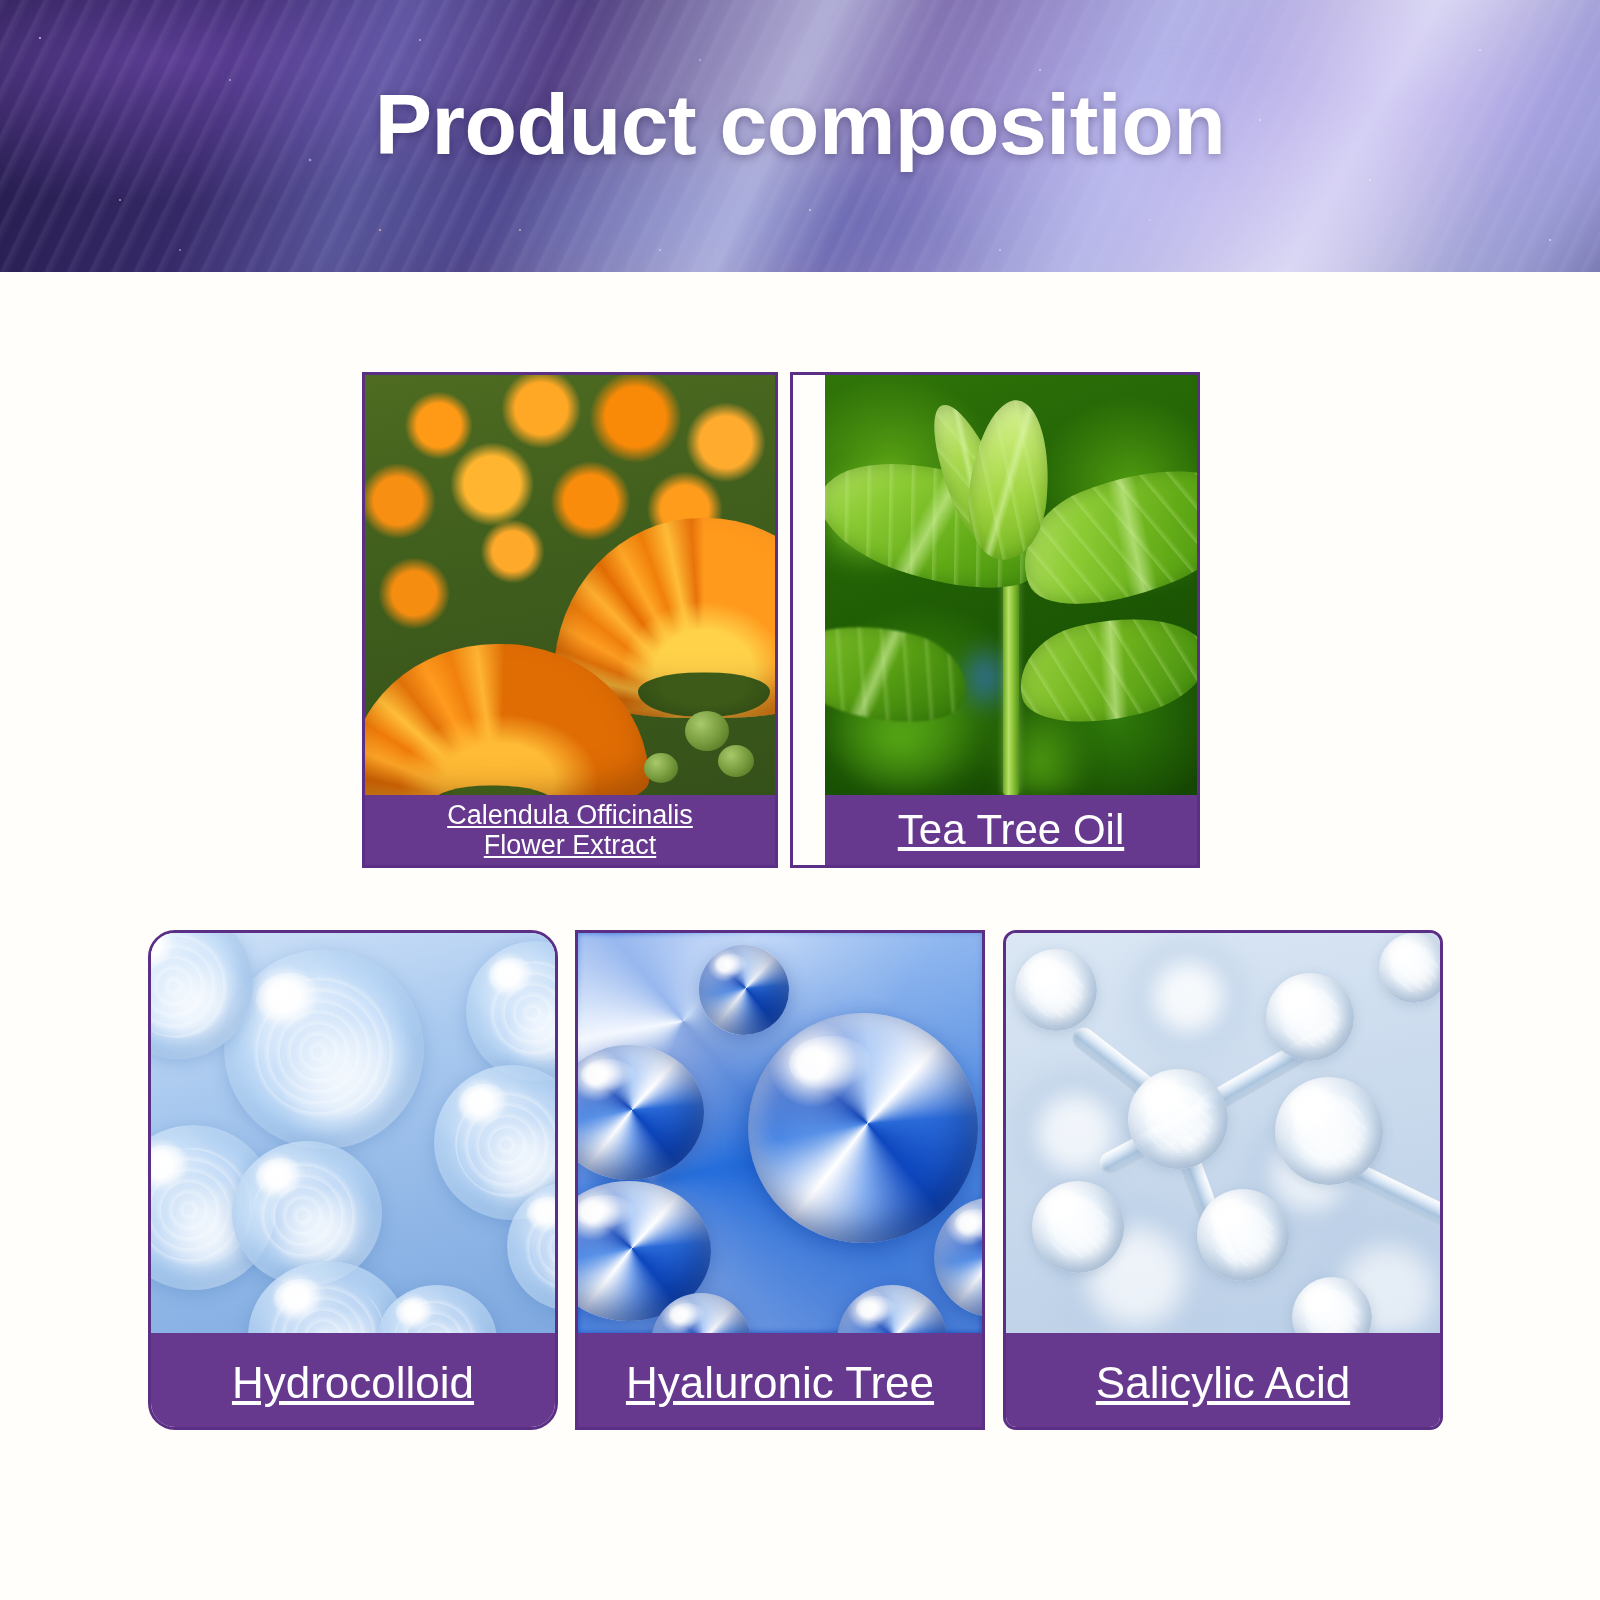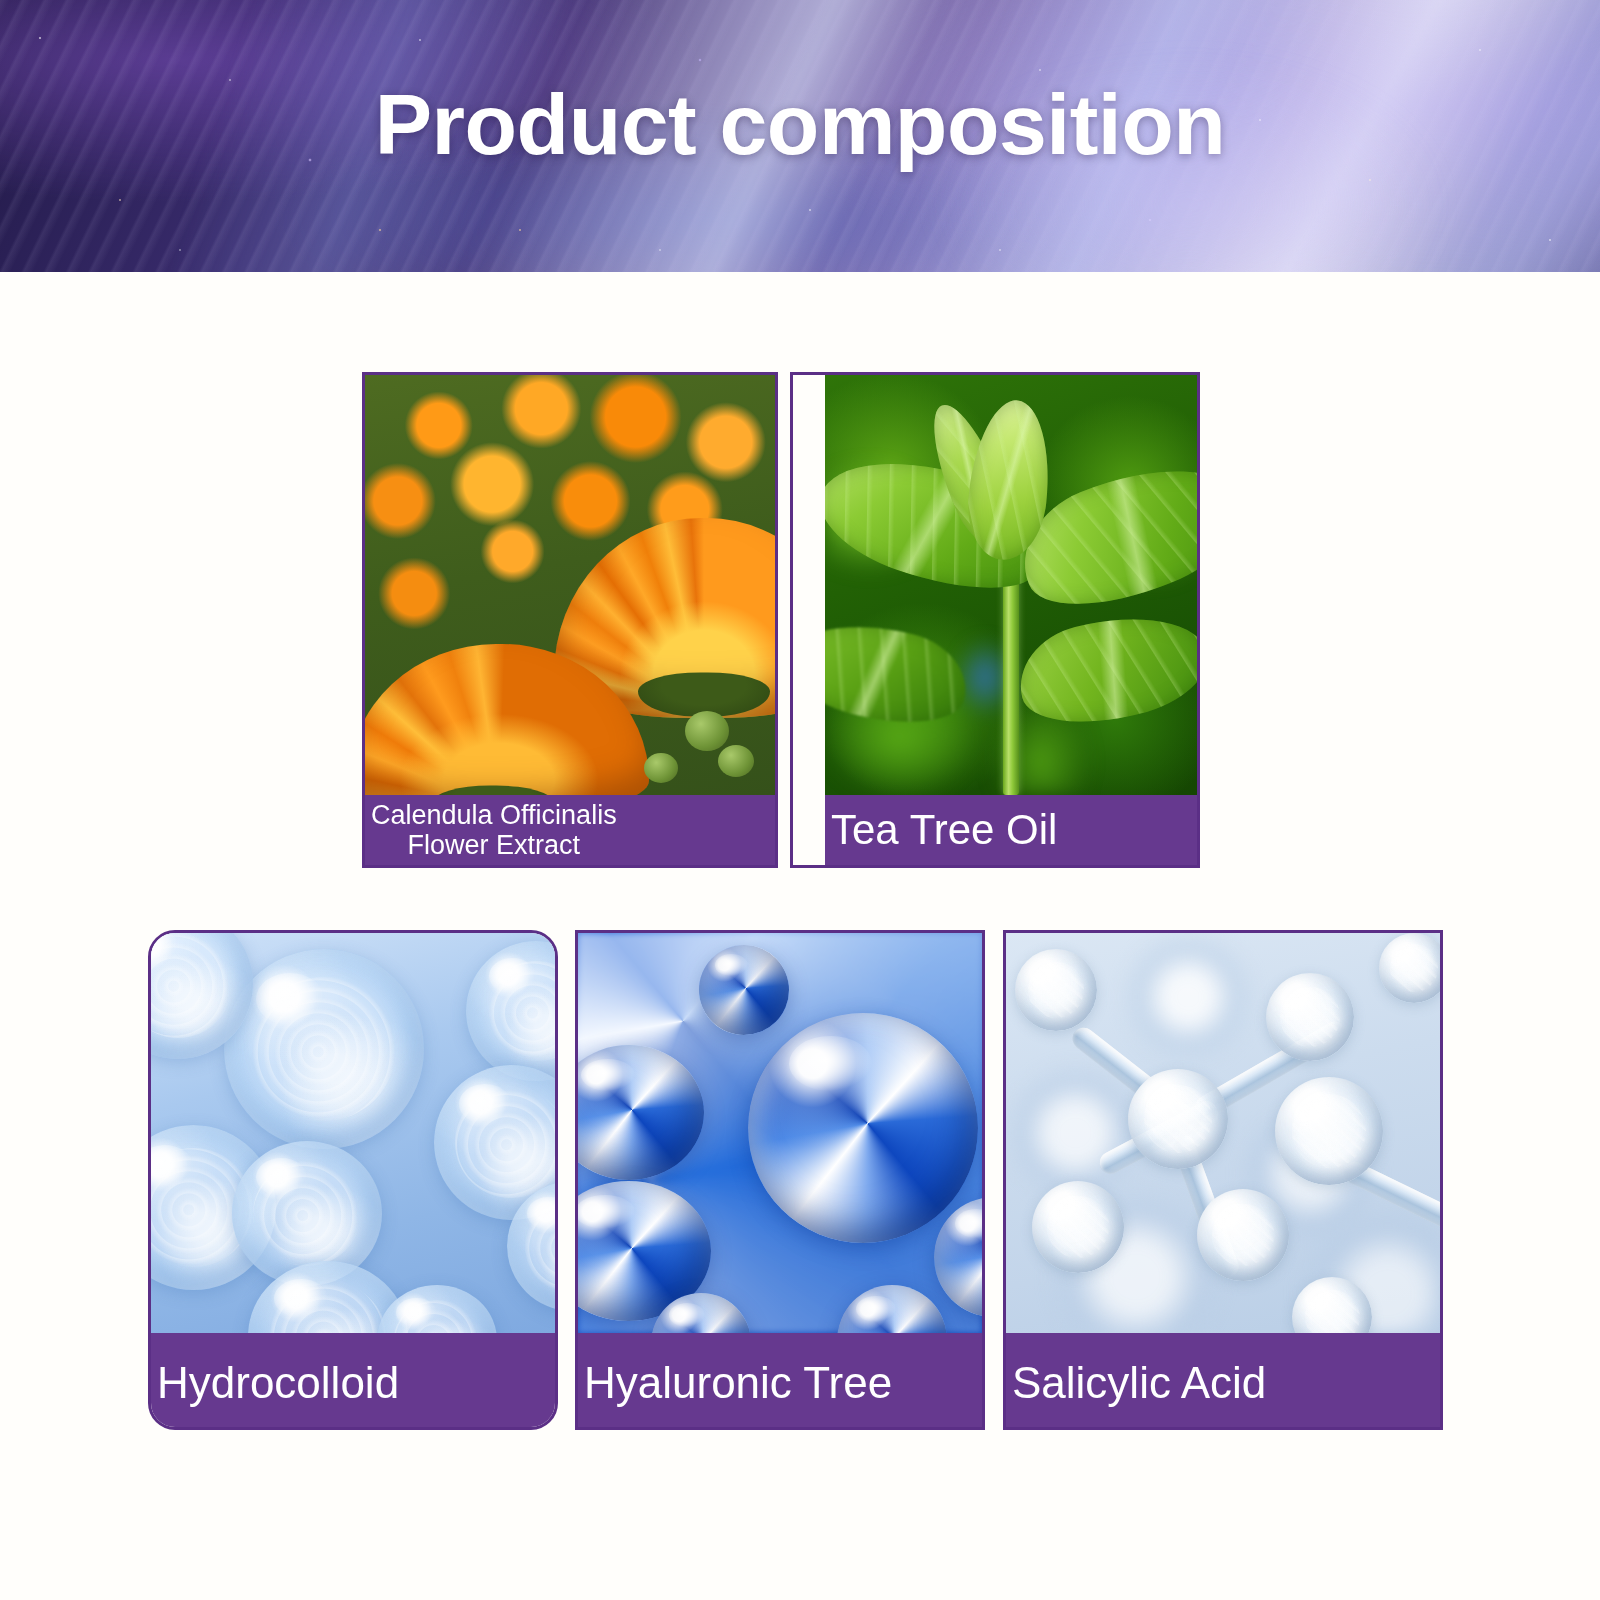--- a/index.html
+++ b/index.html
@@ -144,40 +144,41 @@
   .card-photo {
     position: relative;
     width: 100%;
     overflow: hidden;
   }
   .card-label {
     background: #66398f;
     color: #ffffff;
     display: flex;
     align-items: center;
-    justify-content: flex-start;
+    justify-content: center;
     text-align: center;
     font-family: "Liberation Sans", sans-serif;
     line-height: 1.12;
     padding: 4px 6px;
+    text-decoration: underline;
   }
 
   
   .card-calendula { left: 0; top: 0; width: 416px; height: 496px; }
   .card-calendula .card-photo { height: 420px; }
   .card-calendula .card-label { height: 70px; font-size: 27px; }
 
   .card-teatree { left: 428px; top: 0; width: 410px; height: 496px; padding-left: 32px; }
   .card-teatree .card-photo { height: 420px; }
   .card-teatree .card-label { height: 70px; font-size: 42px; }
 
   
   .card-hydrocolloid { left: 0; top: 0; width: 410px; height: 500px; border-radius: 27px; }
   .card-hyaluronic  { left: 427px; top: 0; width: 410px; height: 500px; }
-  .card-salicylic   { left: 855px; top: 0; width: 440px; height: 500px; }
+  .card-salicylic   { left: 855px; top: 0; width: 440px; height: 500px; border-radius: 13px; }
   .cards-bottom .card .card-photo { height: 400px; }
   .cards-bottom .card .card-label { height: 100px; font-size: 44px; }
 
   
   .ph-calendula {
     background:
       radial-gradient(circle at 18% 12%, #ff9a16 0 22px, rgba(255,154,22,0) 34px),
       radial-gradient(circle at 43% 8%,  #ffa825 0 26px, rgba(255,168,37,0) 40px),
       radial-gradient(circle at 66% 10%, #f98a08 0 30px, rgba(249,138,8,0) 46px),
       radial-gradient(circle at 88% 16%, #ffab2e 0 26px, rgba(255,171,46,0) 40px),

